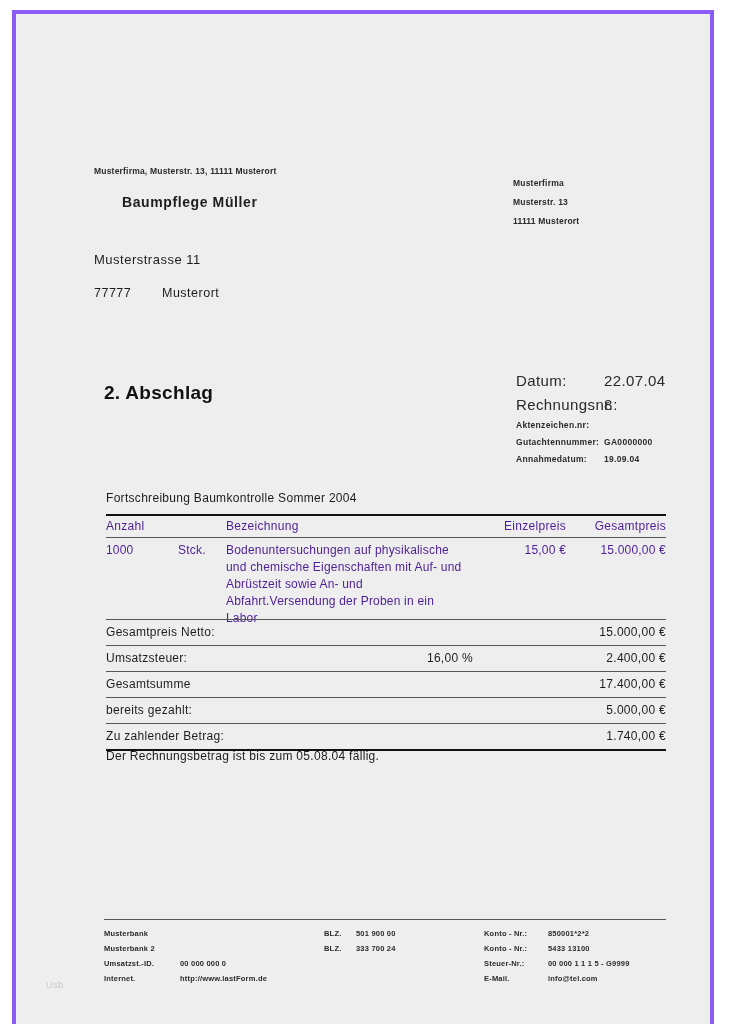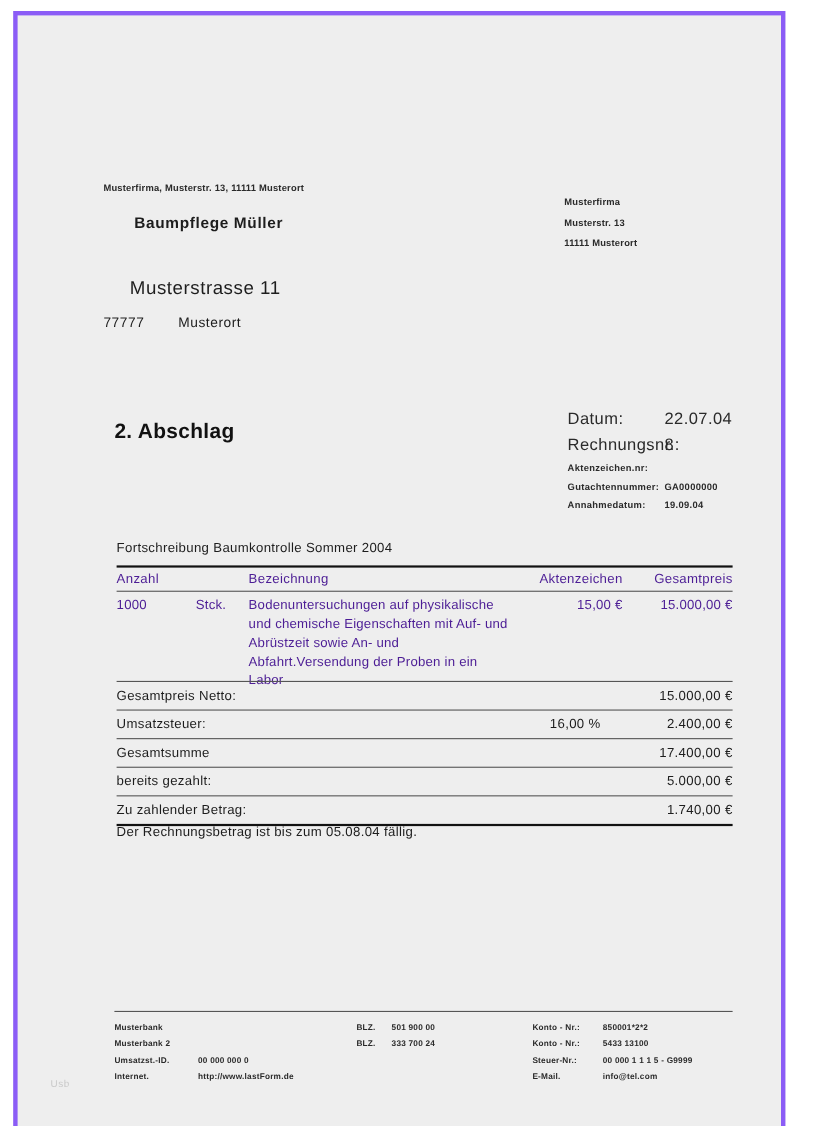--- a/index.html
+++ b/index.html
@@ -55,25 +55,24 @@
     font-weight: bold;
     letter-spacing: 0.6px;
     color: #1d1d1d;
     white-space: nowrap;
     padding-left: 28px;
   }
   .recipient-street {
     position: absolute;
     left: 78px;
     top: 238px;
-    font-size: 17px;
+    font-size: 13px;
     letter-spacing: 0.5px;
     color: #1d1d1d;
     white-space: nowrap;
-    margin-left: 24px;
   }
   .recipient-city {
     position: absolute;
     left: 78px;
     top: 272px;
     font-size: 12.5px;
     letter-spacing: 0.5px;
     color: #1d1d1d;
     white-space: nowrap;
   }
@@ -191,21 +190,21 @@
     font-size: 12px;
     color: #1d1d1d;
   }
   .total-row {
     display: flex;
     align-items: baseline;
     padding: 5px 0 6px 0;
     letter-spacing: 0.3px;
   }
   .total-row .t-label { width: 200px; }
-  .total-row .t-mid   { flex: 1; text-align: right; padding-left: 48px; }
+  .total-row .t-mid   { flex: 1; text-align: center; padding-left: 48px; }
   .total-row .t-value { width: 120px; text-align: right; }
 
   
   .due-note {
     position: absolute;
     left: 90px;
     top: 735px;
     font-size: 12px;
     letter-spacing: 0.3px;
     color: #1d1d1d;
@@ -301,21 +300,21 @@
     </div>
 
     <div class="subject">Fortschreibung Baumkontrolle Sommer 2004</div>
 
     <div class="items">
       <div class="rule-thick"></div>
       <div class="items-head">
         <span class="col-anzahl">Anzahl</span>
         <span class="col-einheit"></span>
         <span class="col-bez">Bezeichnung</span>
-        <span class="col-einzel">Aktenzeichen</span>
+        <span class="col-einzel">Einzelpreis</span>
         <span class="col-gesamt">Gesamtpreis</span>
       </div>
       <div class="rule-thin"></div>
       <div class="items-row">
         <span class="col-anzahl">1000</span>
         <span class="col-einheit">Stck.</span>
         <span class="col-bez">Bodenuntersuchungen auf physikalische und chemische Eigenschaften mit Auf- und Abrüstzeit sowie An- und Abfahrt.Versendung der Proben in ein Labor</span>
         <span class="col-einzel">15,00 €</span>
         <span class="col-gesamt">15.000,00 €</span>
       </div>

